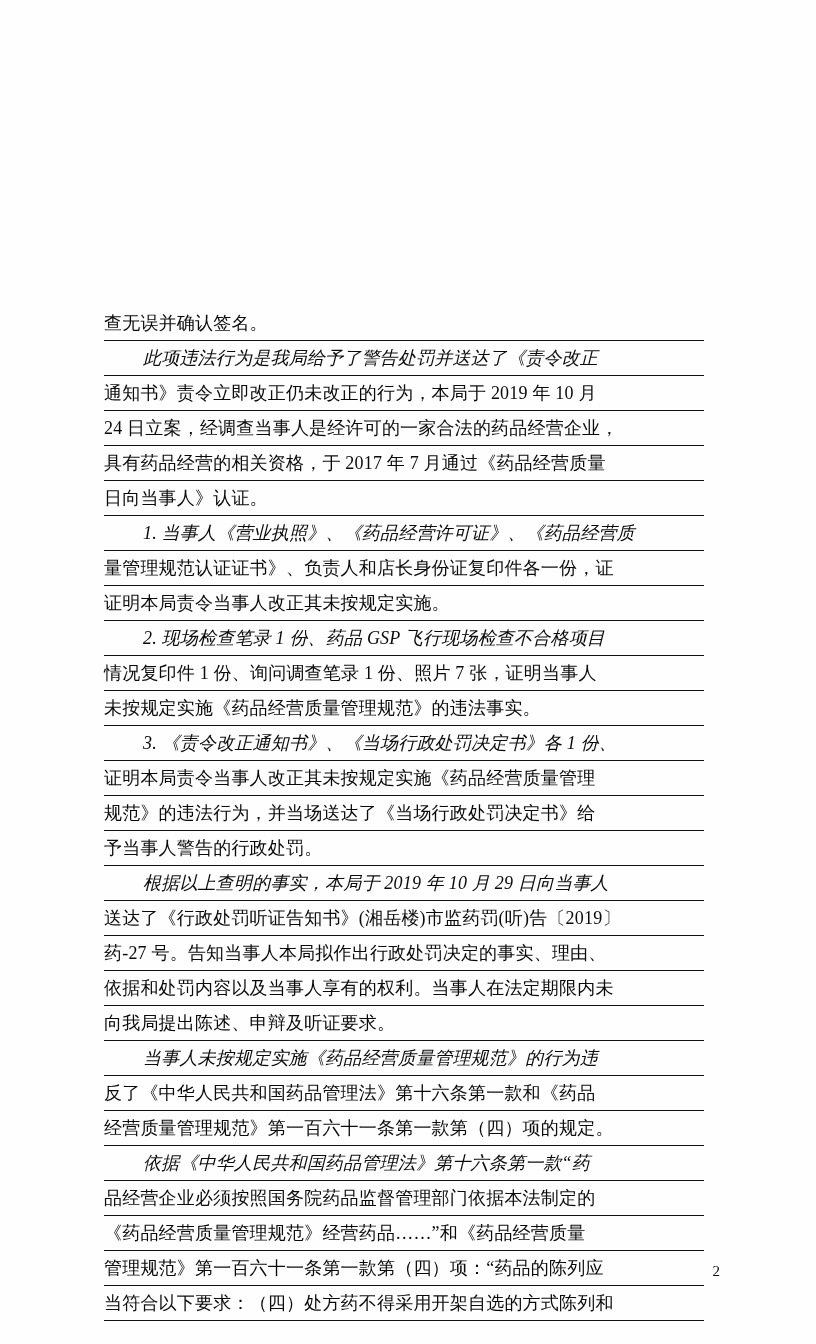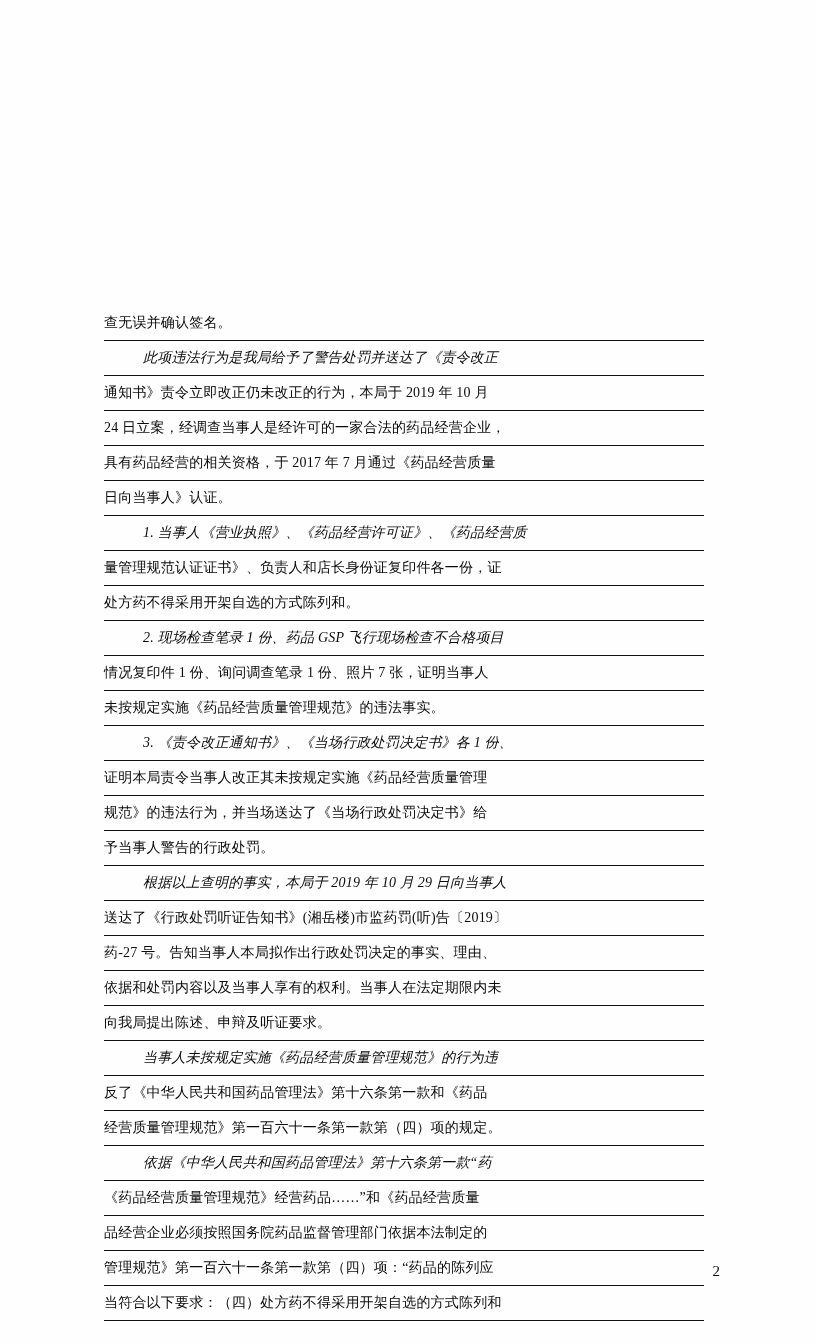--- a/index.html
+++ b/index.html
@@ -23,21 +23,21 @@
     height: 1344px;
     background: #fefefe;
   }
   .doc-body {
     position: absolute;
     left: 104px;
     top: 306px;
     width: 600px;
   }
   .para {
-    font-size: 14px;
+    font-size: 18px;
     line-height: 35px;
     text-align: justify;
     text-justify: inter-ideograph;
     margin: 0;
     letter-spacing: 0.2px;
   }
   .para .line {
     display: block;
     position: relative;
     white-space: nowrap;
@@ -75,21 +75,21 @@
       <span class="line">通知书》责令立即改正仍未改正的行为，本局于 2019 年 10 月</span>
       <span class="line">24 日立案，经调查当事人是经许可的一家合法的药品经营企业，</span>
       <span class="line">具有药品经营的相关资格，于 2017 年 7 月通过《药品经营质量</span>
       <span class="line">日向当事人》认证。</span>
     </p>
 
 
     <p class="para">
       <span class="line indent">1. 当事人《营业执照》、《药品经营许可证》、《药品经营质</span>
       <span class="line">量管理规范认证证书》、负责人和店长身份证复印件各一份，证</span>
-      <span class="line">处方药不得采用开架自选的方式陈列和。</span>
+      <span class="line">证明本局责令当事人改正其未按规定实施。</span>
     </p>
 
     <p class="para">
       <span class="line indent">2. 现场检查笔录 1 份、药品 GSP 飞行现场检查不合格项目</span>
       <span class="line">情况复印件 1 份、询问调查笔录 1 份、照片 7 张，证明当事人</span>
       <span class="line">未按规定实施《药品经营质量管理规范》的违法事实。</span>
     </p>
 
     <p class="para">
       <span class="line indent">3. 《责令改正通知书》、《当场行政处罚决定书》各 1 份、</span>
@@ -107,22 +107,22 @@
     </p>
 
     <p class="para">
       <span class="line indent">当事人未按规定实施《药品经营质量管理规范》的行为违</span>
       <span class="line">反了《中华人民共和国药品管理法》第十六条第一款和《药品</span>
       <span class="line">经营质量管理规范》第一百六十一条第一款第（四）项的规定。</span>
     </p>
 
     <p class="para">
       <span class="line indent">依据《中华人民共和国药品管理法》第十六条第一款“药</span>
+      <span class="line">品经营企业必须按照国务院药品监督管理部门依据本法制定的</span>
       <span class="line">《药品经营质量管理规范》经营药品……”和《药品经营质量</span>
-      <span class="line">品经营企业必须按照国务院药品监督管理部门依据本法制定的</span>
       <span class="line">管理规范》第一百六十一条第一款第（四）项：“药品的陈列应</span>
       <span class="line">当符合以下要求：（四）处方药不得采用开架自选的方式陈列和</span>
 
     </p>
 
   </div>
 
   <div class="page-number">2</div>
 
 </div>

